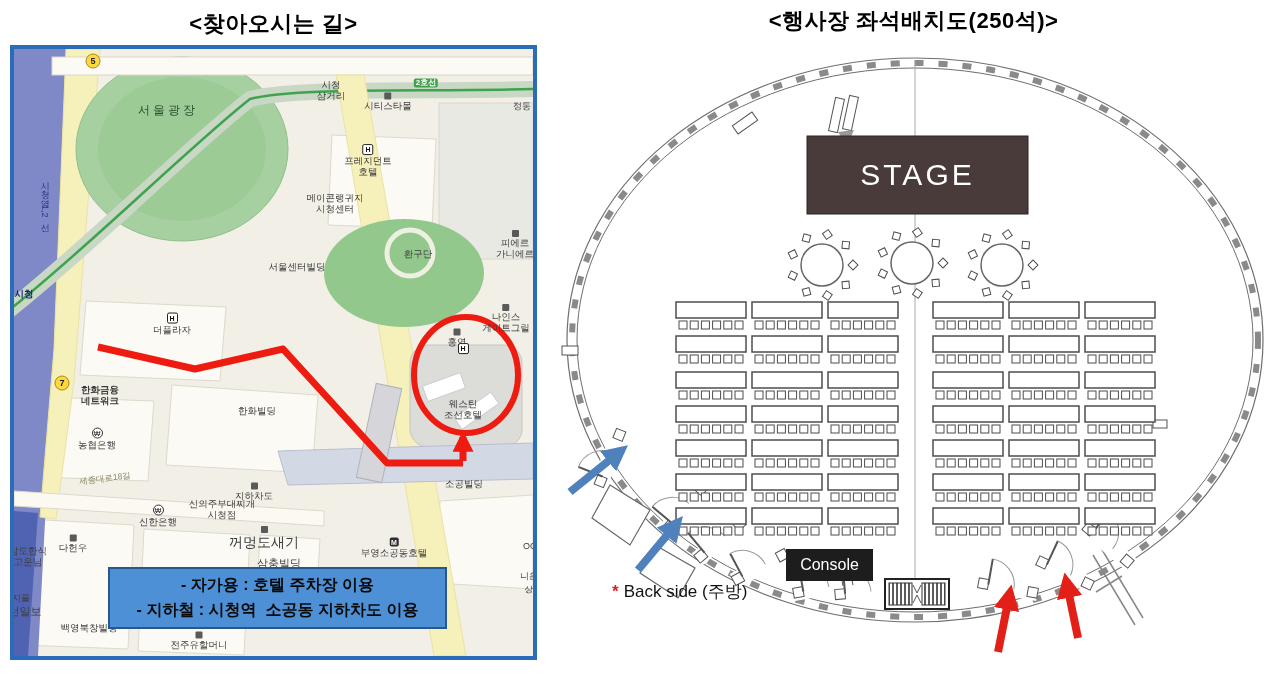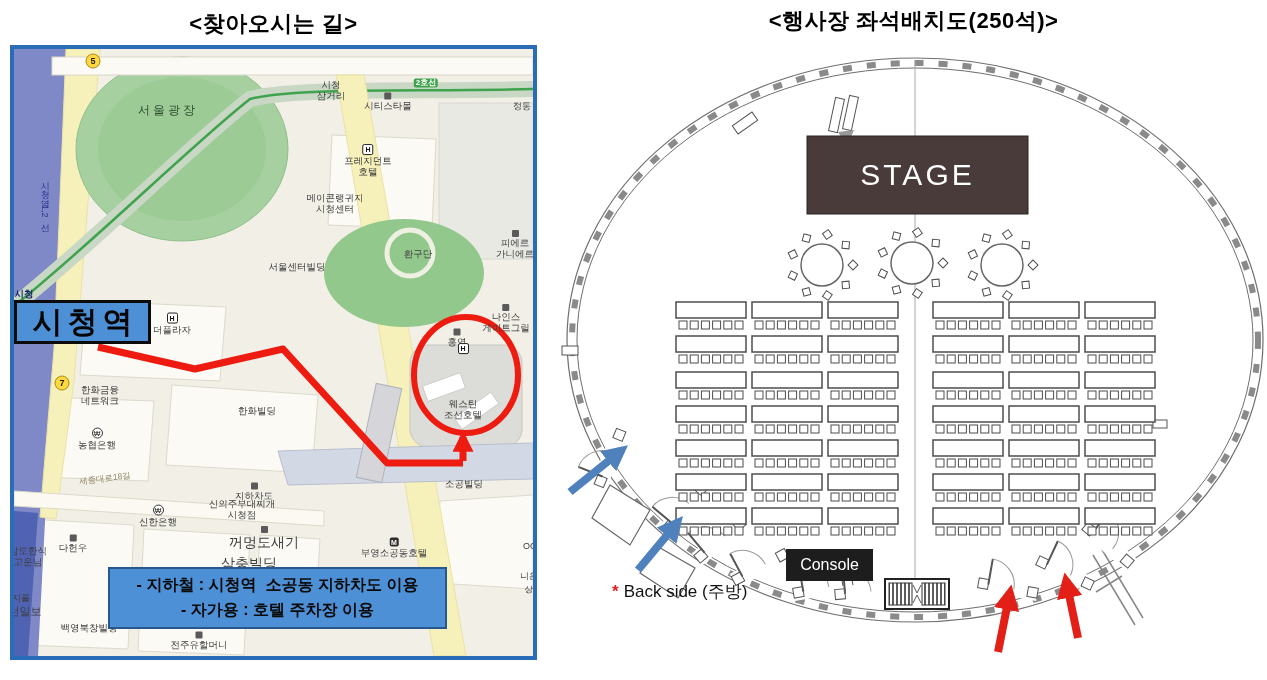--- a/index.html
+++ b/index.html
@@ -101,52 +101,51 @@
       <div class="maplabel" style="left: 501px; top: 196px; font-size: 9.5px; transform: translate(-50%, -50%);"><span class="mic mic-B"></span><span style="display: block;">피에르
 가니에르</span></div>
       <div class="maplabel" style="left: 404px; top: 205px; font-size: 9.5px; transform: translate(-50%, -50%);"><span style="display: block;">환구단</span></div>
       <div class="maplabel" style="left: 283px; top: 218px; font-size: 9.5px; transform: translate(-50%, -50%);"><span style="display: block;">서울센터빌딩</span></div>
       <div class="maplabel" style="left: 492px; top: 270px; font-size: 9.5px; transform: translate(-50%, -50%);"><span class="mic mic-B"></span><span style="display: block;">나인스
 게이트그릴</span></div>
       <div class="maplabel" style="left: 443px; top: 289px; font-size: 9.5px; transform: translate(-50%, -50%); text-align: right;"><span class="mic mic-B"></span><span style="display: block;">홍연</span></div>
       <div class="maplabel" style="left: 449px; top: 333px; font-size: 9.5px; transform: translate(-50%, -50%);"><span class="mic mic-H">H</span><span style="display: block; margin-top: 45px;">웨스틴
 조선호텔</span></div>
       <div class="maplabel" style="left: 158px; top: 275px; font-size: 9.5px; transform: translate(-50%, -50%);"><span class="mic mic-H">H</span><span style="display: block;">더플라자</span></div>
-      <div class="maplabel" style="left: 86px; top: 347px; font-size: 9.5px; transform: translate(-50%, -50%);"><span style="display: block;">한화금융
+      <div class="maplabel" style="left: 86px; top: 347px; font-size: 9.5px; transform: translate(-50%, -50%);"><span style="display: block; font-weight: bold;">한화금융
 네트워크</span></div>
       <div class="maplabel" style="left: 83px; top: 390px; font-size: 9.5px; transform: translate(-50%, -50%);"><span class="mic mic-W">₩</span><span style="display: block;">농협은행</span></div>
       <div class="maplabel" style="left: 243px; top: 362px; font-size: 9.5px; transform: translate(-50%, -50%);"><span style="display: block;">한화빌딩</span></div>
       <div class="maplabel" style="left: 91px; top: 430px; font-size: 8.5px; color: rgb(142, 136, 102); transform: translate(-50%, -50%) rotate(-7deg);"><span style="display: block;">세종대로18길</span></div>
       <div class="maplabel" style="left: 144px; top: 467px; font-size: 9.5px; transform: translate(-50%, -50%);"><span class="mic mic-W">₩</span><span style="display: block;">신한은행</span></div>
-      <div class="maplabel" style="left: 208px; top: 461px; font-size: 9.5px; transform: translate(-50%, -50%); margin-left: 20px;"><span style="display: block;">신의주부대찌개
+      <div class="maplabel" style="left: 208px; top: 461px; font-size: 9.5px; transform: translate(-50%, -50%);"><span style="display: block;">신의주부대찌개
 시청점</span></div>
       <div class="maplabel" style="left: 240px; top: 443px; font-size: 9.5px; transform: translate(-50%, -50%);"><span class="mic mic-B"></span><span style="display: block;">지하차도</span></div>
       <div class="maplabel" style="left: 250px; top: 489px; font-size: 14px; transform: translate(-50%, -50%);"><span class="mic mic-B"></span><span style="display: block;">꺼멍도새기</span></div>
-      <div class="maplabel" style="left: 235px; top: 514px; font-size: 14px; transform: translate(-50%, -50%);"><span style="display: block;">삼충빌딩</span></div>
+      <div class="maplabel" style="left: 265px; top: 514px; font-size: 11px; transform: translate(-50%, -50%);"><span style="display: block;">삼충빌딩</span></div>
       <div class="maplabel" style="left: 59px; top: 495px; font-size: 9.5px; transform: translate(-50%, -50%);"><span class="mic mic-B"></span><span style="display: block;">다헌우</span></div>
       <div class="maplabel" style="left: 14px; top: 508px; font-size: 9.5px; transform: translate(-50%, -50%);"><span style="display: block;">남도한식
 고운님</span></div>
       <div class="maplabel" style="left: 7px; top: 549px; font-size: 9px; transform: translate(-50%, -50%);"><span style="display: block;">지를</span></div>
       <div class="maplabel" style="left: 11px; top: 562px; font-size: 11px; transform: translate(-50%, -50%);"><span style="display: block;">선일보</span></div>
       <div class="maplabel" style="left: 75px; top: 579px; font-size: 9.5px; transform: translate(-50%, -50%);"><span style="display: block;">백영북창빌딩</span></div>
       <div class="maplabel" style="left: 185px; top: 592px; font-size: 9.5px; transform: translate(-50%, -50%);"><span class="mic mic-B"></span><span style="display: block;">전주유할머니</span></div>
       <div class="maplabel" style="left: 380px; top: 499px; font-size: 9.5px; transform: translate(-50%, -50%);"><span class="mic mic-M">M</span><span style="display: block;">부영소공동호텔</span></div>
       <div class="maplabel" style="left: 450px; top: 435px; font-size: 9.5px; transform: translate(-50%, -50%);"><span style="display: block;">소공빌딩</span></div>
       <div class="maplabel" style="left: 516px; top: 497px; font-size: 9px; transform: translate(-50%, -50%);"><span style="display: block;">OO</span></div>
       <div class="maplabel" style="left: 515px; top: 527px; font-size: 9px; transform: translate(-50%, -50%);"><span style="display: block;">니은</span></div>
       <div class="maplabel" style="left: 519px; top: 541px; font-size: 8.5px; transform: translate(-50%, -50%);"><span style="display: block;">상가</span></div>
       <div class="maplabel" style="left: 10px; top: 245px; font-size: 9.5px; color: rgb(22, 36, 110); font-weight: 700; transform: translate(-50%, -50%);"><span style="display: block;">시청</span></div>
       <div class="maplabel" style="left: 31px; top: 152px; font-size: 9px; color: rgb(40, 52, 138); writing-mode: vertical-rl; transform: translate(-50%, -50%);"><span style="display: block;">시청역 1,2선</span></div>
       <div class="maplabel num" style="left: 79px; top: 12px; font-size: 9.5px; transform: translate(-50%, -50%);"><span style="display: block;">5</span></div>
       <div class="maplabel num" style="left: 48px; top: 334px; font-size: 9.5px; transform: translate(-50%, -50%);"><span style="display: block;">7</span></div>
     </div>
-  <div id="station-box">시청역</div>
   <div id="info-box">
+    <span>- 자가용 : 호텔 주차장 이용</span>
     <span>- 지하철 : 시청역  소공동 지하차도 이용</span>
-    <span>- 자가용 : 호텔 주차장 이용</span>
   </div>
 </div>
 
 <svg id="floorplan" width="707" height="640" viewBox="0 0 707 640">
   <defs>
     <marker id="mB" viewBox="0 0 10 10" refX="7" refY="5" markerWidth="3.2" markerHeight="3.2" orient="auto">
       <path d="M0,0L10,5L0,10Z" fill="#4f81bd"></path>
     </marker>
     <marker id="mR" viewBox="0 0 10 10" refX="7" refY="5" markerWidth="3.2" markerHeight="3.2" orient="auto">
       <path d="M0,0L10,5L0,10Z" fill="#e32017"></path>

